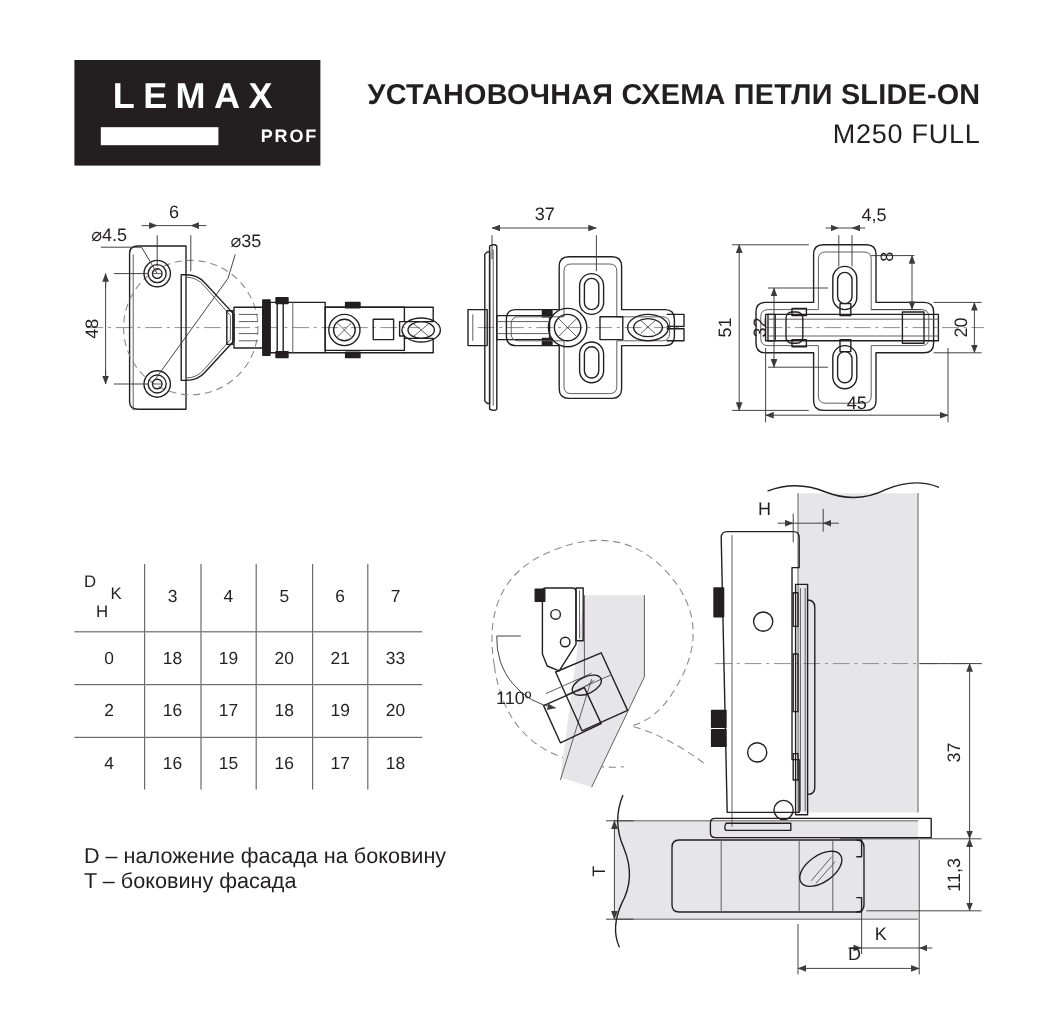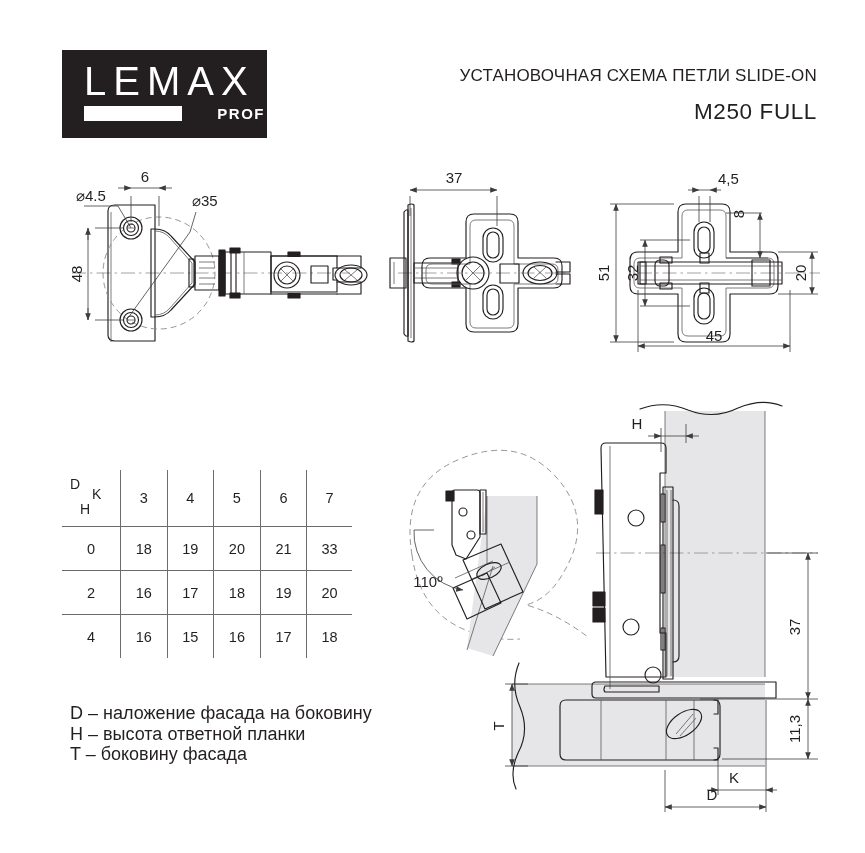--- a/index.html
+++ b/index.html
@@ -14,35 +14,35 @@
   .page{position:absolute;inset:0;}
 
   
   .header{position:absolute;left:0;top:0;width:865px;height:150px;}
   .logo-box{
     position:absolute;left:62px;top:50px;width:205px;height:88px;
     background:#231f20;
   }
   .logo-lemax{
     position:absolute;left:22px;top:14px;width:160px;height:34px;
-    color:#ffffff;font-size:40px;font-weight:400;letter-spacing:7px;
+    color:#ffffff;font-size:30px;font-weight:700;letter-spacing:7px;
     font-family:"Liberation Sans", sans-serif;line-height:34px;
     text-align:center;
   }
   .logo-bar{
     position:absolute;left:22px;top:56px;width:98px;height:15px;background:#ffffff;
   }
   .logo-prof{
     position:absolute;left:120px;top:54px;width:64px;height:19px;
     color:#ffffff;font-size:15px;font-weight:700;letter-spacing:1.5px;
     line-height:19px;text-align:right;margin-left:19px;
   }
   .title-main{
     position:absolute;right:48px;top:66px;
-    font-size:17px;font-weight:400;letter-spacing:.2px;
+    font-size:24px;font-weight:700;letter-spacing:.2px;
     text-align:center;white-space:nowrap;
   }
   .title-sub{
     position:absolute;right:48px;top:99px;
     font-size:22.5px;font-weight:400;letter-spacing:.6px;
     text-align:right;white-space:nowrap;
   }
 
   
   svg.draw{position:absolute;left:0;top:0;width:865px;height:853px;overflow:visible;}
@@ -427,17 +427,16 @@
           <td>16</td>
           <td>17</td>
           <td>18</td>
         </tr>
       </tbody>
     </table>
   </div>
 
   <div class="legend">
     <div>D – наложение фасада на боковину</div>
-    <div>H – высота ответной планки</div>
     <div>T – боковину фасада</div>
   </div>
 
 </div>
 
 </body></html>

